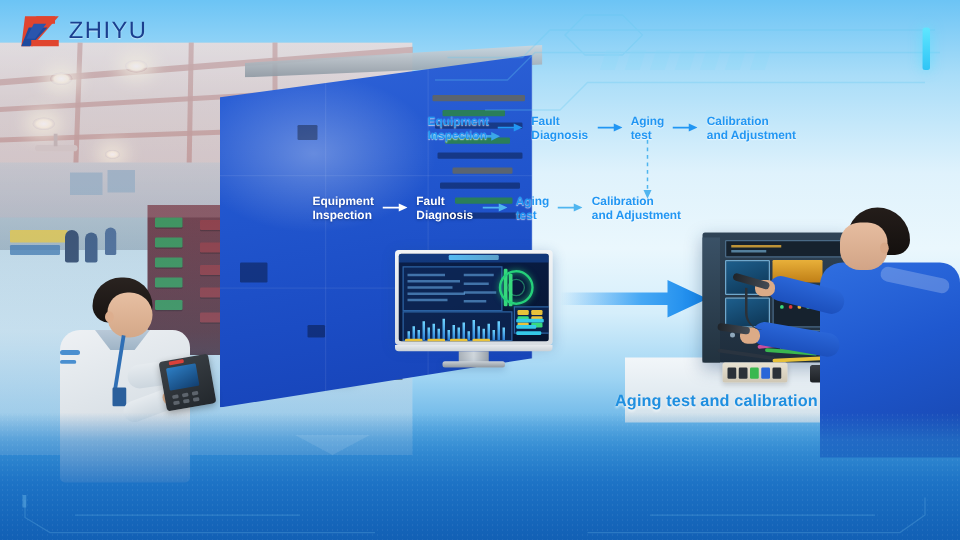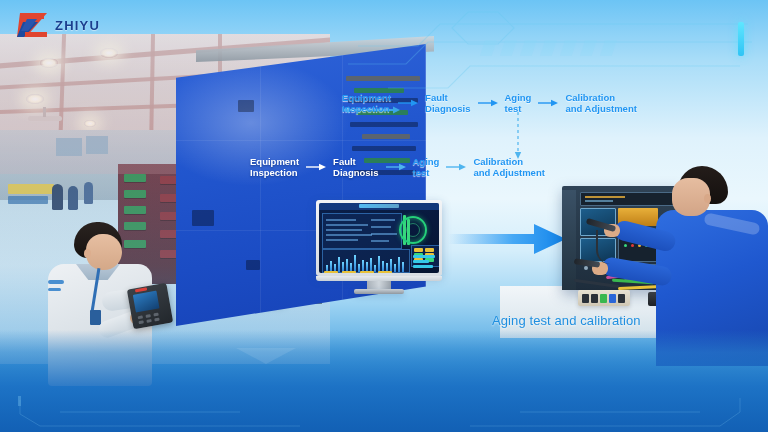--- a/index.html
+++ b/index.html
@@ -65,21 +65,21 @@
 
   
   .techdec{position:absolute;right:0;top:0;width:420px;height:120px;opacity:.55;}
   .techdec svg{display:block;}
   .cyanbar{position:absolute;right:24px;top:22px;width:6px;height:34px;border-radius:2px;
     background:linear-gradient(180deg,#5fe6ff,#2fc4f5);box-shadow:0 0 10px rgba(90,225,255,.8);}
 
   
   .logo{position:absolute;left:14px;top:10px;display:flex;align-items:center;gap:5px;}
   .logo-mark{position:relative;width:36px;height:30px;}
-  .logo-text{font-size:13px;font-weight:bold;color:#1a3f8f;letter-spacing:1.2px;
+  .logo-text{font-size:19px;font-weight:normal;color:#1a3f8f;letter-spacing:1.2px;
     text-shadow:0 1px 1px rgba(255,255,255,.5);}
 
   
   .flow{position:absolute;display:flex;align-items:center;}
   .flow-row1{left:342px;top:92px;}
   .flow-row2{left:250px;top:156px;}
   .fstep{font-size:9.5px;font-weight:bold;line-height:11px;white-space:nowrap;}
   .fstep.blue{color:#2196f3;text-shadow:0 1px 1px rgba(255,255,255,.75);}
   .fstep.white{color:#ffffff;text-shadow:0 1px 2px rgba(10,40,110,.6);}
   .farrow{margin:0 7px;flex:0 0 auto;}
@@ -172,21 +172,21 @@
     background:linear-gradient(160deg,#2f6ee0 0%,#1f58cf 45%,#1746ae 100%);}
   .wr-shoulder{position:absolute;left:56px;top:52px;width:56px;height:12px;border-radius:6px;
     background:rgba(255,255,255,.22);transform:rotate(12deg);}
   .wr-arm{position:absolute;background:linear-gradient(180deg,#2a66d8,#1c50bd);border-radius:12px;}
   .wr-hand{position:absolute;width:16px;height:13px;border-radius:6px;background:#dcab87;}
   .probe{position:absolute;width:30px;height:6px;border-radius:3px;
     background:linear-gradient(90deg,#1f242a,#454c55);}
   .wire{position:absolute;border-left:2px solid #2b3138;border-radius:0 0 0 14px;}
 
   
-  .cap-aging{position:absolute;left:492px;top:313px;font-size:13px;font-weight:normal;color:#1f8fe0;
+  .cap-aging{position:absolute;left:492px;top:313px;font-size:13px;font-weight:bold;color:#1f8fe0;
     text-shadow:0 1px 2px rgba(255,255,255,.7);letter-spacing:.1px;}
 
   .bottomband{position:absolute;left:0;top:330px;width:768px;height:102px;
     background:linear-gradient(180deg,rgba(60,150,215,.0) 0%,rgba(40,130,205,.55) 22%,rgba(25,110,195,.88) 55%,rgba(18,95,180,.97) 100%);}
   .bb-dots{position:absolute;left:0;top:0;width:100%;height:100%;opacity:.22;
     background-image:radial-gradient(rgba(255,255,255,.55) .6px,rgba(255,255,255,0) .7px);
     background-size:4px 4px;}
   .bb-tri{position:absolute;left:236px;top:18px;width:0;height:0;
     border-left:30px solid transparent;border-right:30px solid transparent;
     border-top:16px solid rgba(255,255,255,.10);}

